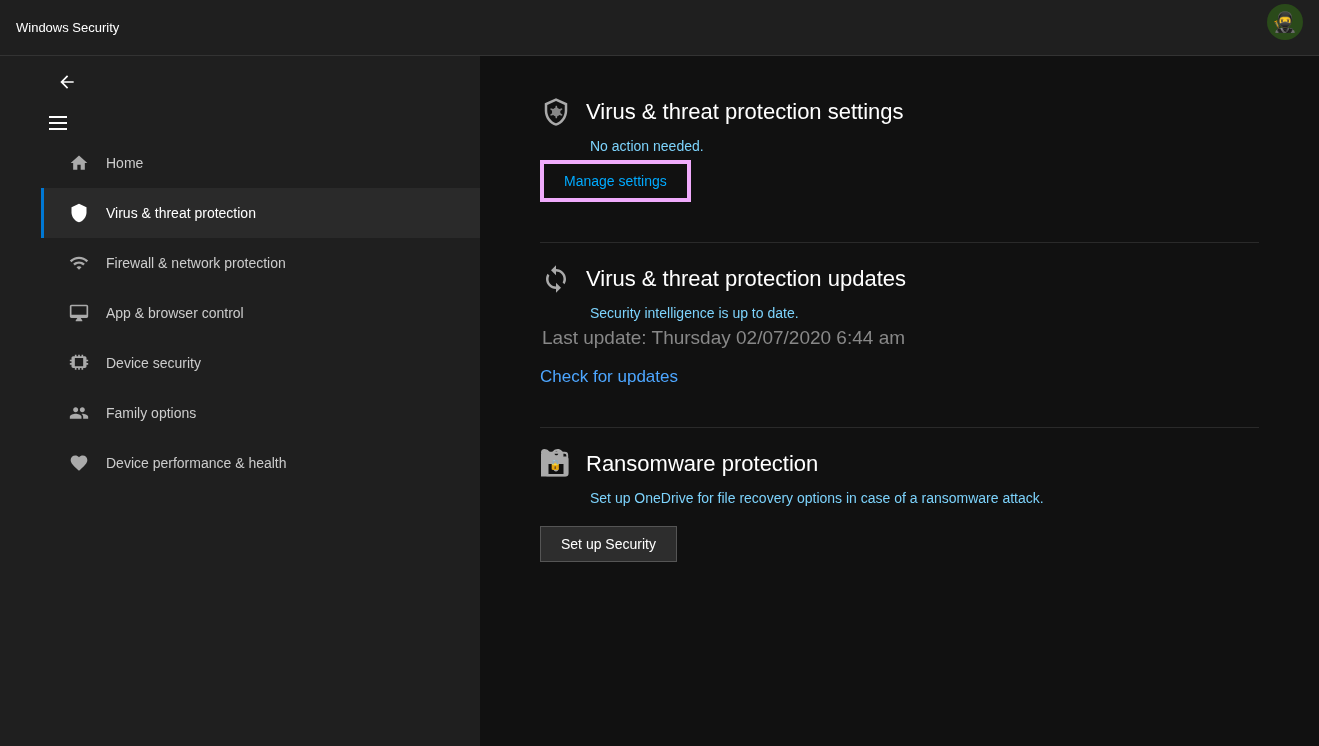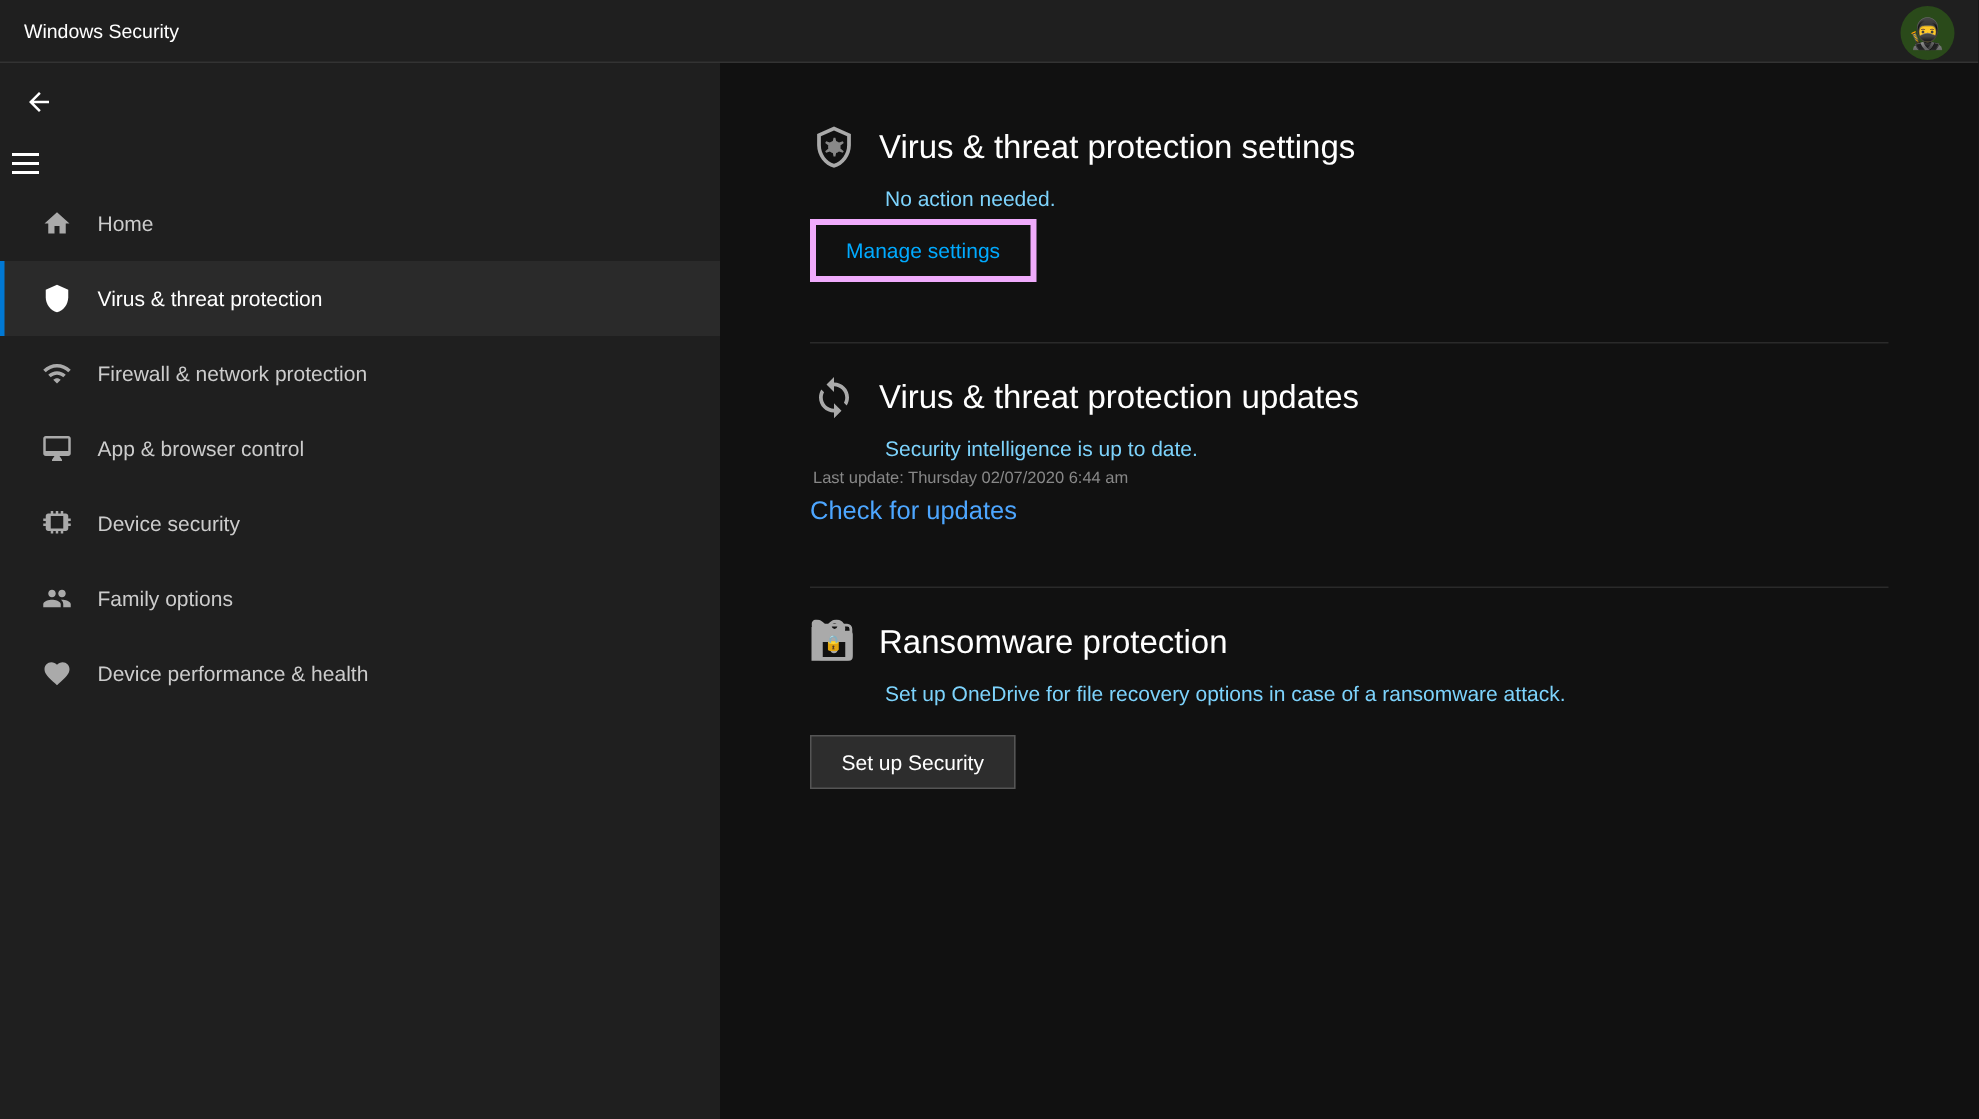--- a/index.html
+++ b/index.html
@@ -10,21 +10,21 @@
       color: #ffffff;
       font-family: 'Segoe UI', Arial, sans-serif;
       overflow: hidden;
       display: flex;
       flex-direction: column;
     }
 
     
     .title-bar {
       background: #1f1f1f;
-      height: 42px;
+      height: 56px;
       display: flex;
       align-items: center;
       padding: 0 16px;
       border-bottom: 1px solid #333;
       flex-shrink: 0;
     }
     .title-bar-text {
       font-size: 13px;
       color: #ffffff;
     }
@@ -37,20 +37,21 @@
     }
 
     
     .sidebar {
       width: 480px;
       background: #1f1f1f;
       display: flex;
       flex-direction: column;
       padding-top: 8px;
       flex-shrink: 0;
+      padding-left: 41px;
     }
 
     .hamburger-icon {
       cursor: pointer;
       display: flex;
       flex-direction: column;
       gap: 4px;
       padding: 8px;
     }
     .hamburger-icon span {
@@ -143,23 +144,23 @@
 
     .section-subtitle {
       font-size: 14px;
       color: #7dd3fc;
       margin-bottom: 6px;
       padding-left: 2px;
       margin-left: 48px;
     }
 
     .section-detail {
-      font-size: 11px;
+      font-size: 19px;
       color: #888888;
-      margin-bottom: 2px;
+      margin-bottom: 14px;
       padding-left: 2px;
     }
 
     .btn-outline {
       display: inline-block;
       padding: 9px 20px;
       border: 4px solid #f0abfc;
       background: transparent;
       color: #00aaff;
       font-size: 14px;

